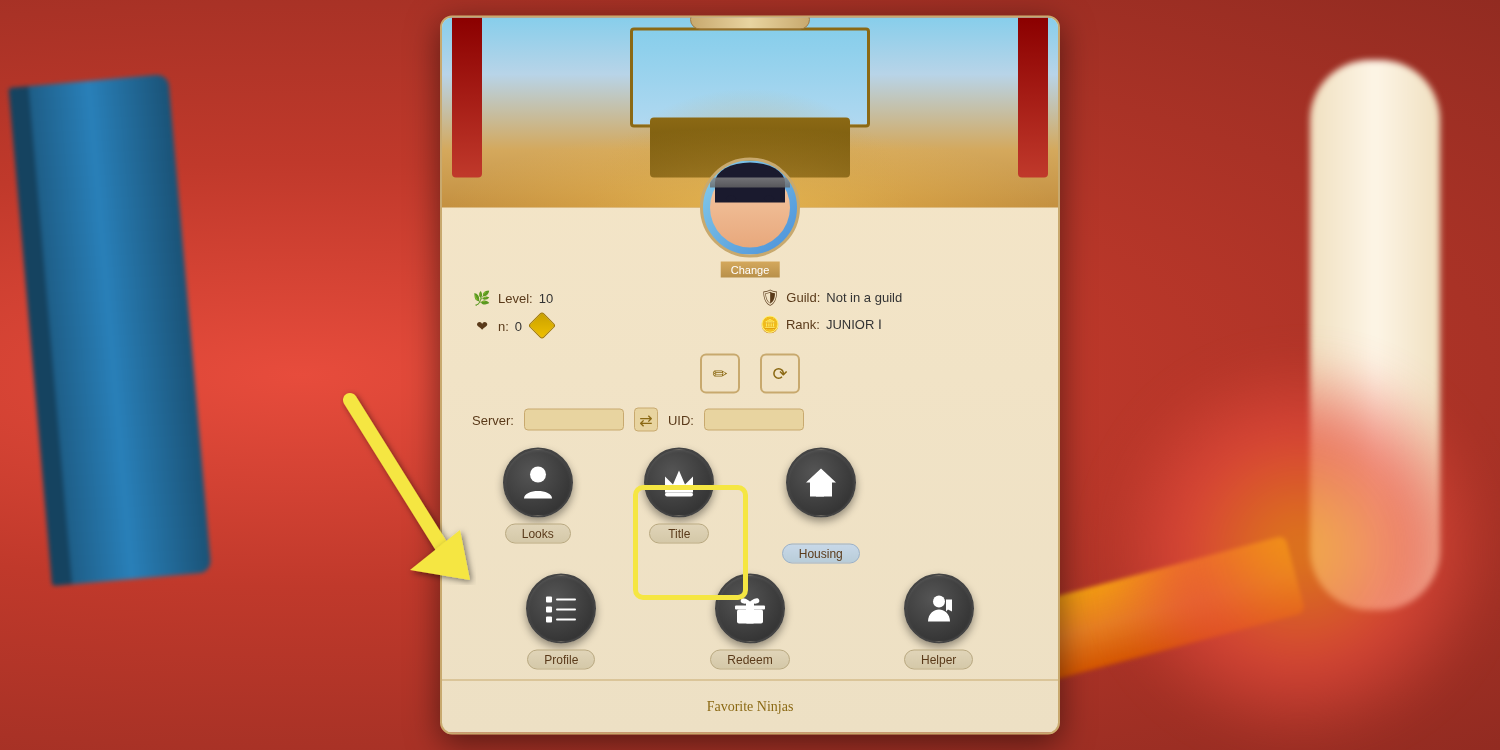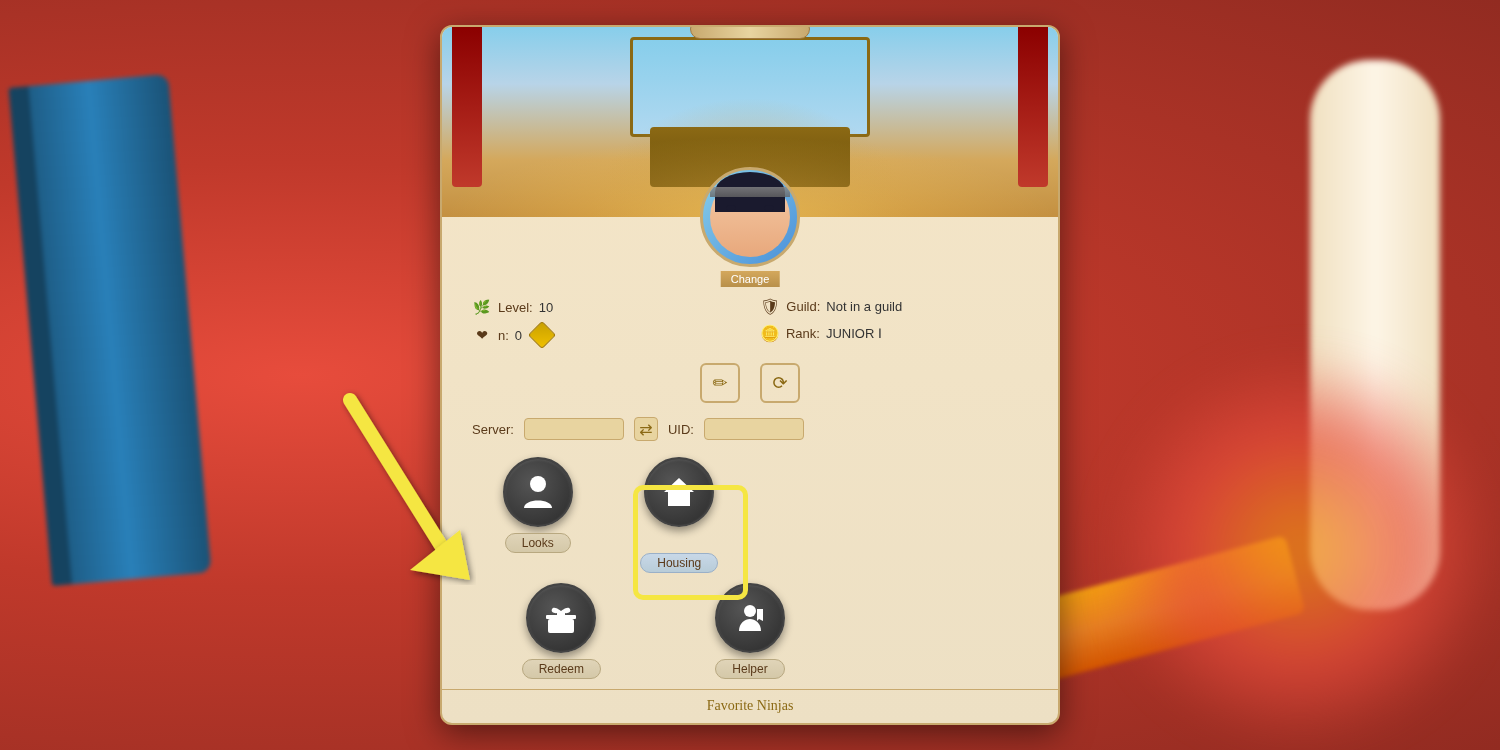--- a/index.html
+++ b/index.html
@@ -382,21 +382,21 @@
       display: grid;
       grid-template-columns: repeat(3, 1fr);
       gap: 10px;
       padding: 0 30px 10px 30px;
       justify-items: center;
     }
 
     
     .favorite-section {
       text-align: center;
-      padding: 8px;
+      padding: 18px;
       font-size: 14px;
       color: #8B6914;
       border-top: 1px solid #c8a96e;
       font-family: 'Times New Roman', serif;
     }
 
     
     .yellow-arrow {
       position: absolute;
       top: 380px;
@@ -504,35 +504,57 @@
     <div class="menu-item">
       <div class="menu-icon-circle">
         <svg width="32" height="36" viewBox="0 0 32 36" fill="white">
           <circle cx="16" cy="10" r="8"></circle>
           <path d="M2 34 C2 24 30 24 30 34"></path>
         </svg>
       </div>
       <div class="menu-label-pill">Looks</div>
     </div>
 
+    <div class="menu-item">
+      <div class="menu-icon-circle">
+        <svg width="36" height="32" viewBox="0 0 36 32" fill="white">
+          <path d="M4 26 L4 10 L12 18 L18 4 L24 18 L32 10 L32 26 Z"></path>
+          <rect x="4" y="26" width="28" height="4" rx="2"></rect>
+        </svg>
+      </div>
+      <div class="menu-label-pill">Title</div>
+    </div>
 
     <div class="menu-item">
       <div class="menu-icon-circle">
         <svg width="34" height="32" viewBox="0 0 34 32" fill="white">
           <path d="M17 2 L2 16 L6 16 L6 30 L28 30 L28 16 L32 16 Z"></path>
           <rect x="12" y="20" width="8" height="10"></rect>
         </svg>
       </div>
       <div class="menu-label-pill highlighted">Housing</div>
     </div>
 
   </div>
 
   <div class="menu-grid-2">
 
+    <div class="menu-item">
+      <div class="menu-icon-circle">
+        <svg width="34" height="32" viewBox="0 0 34 32" fill="white">
+          <rect x="2" y="4" width="6" height="6" rx="1"></rect>
+          <rect x="12" y="6" width="20" height="2" rx="1"></rect>
+          <rect x="2" y="14" width="6" height="6" rx="1"></rect>
+          <rect x="12" y="16" width="20" height="2" rx="1"></rect>
+          <rect x="2" y="24" width="6" height="6" rx="1"></rect>
+          <rect x="12" y="26" width="20" height="2" rx="1"></rect>
+        </svg>
+      </div>
+      <div class="menu-label-pill">Profile</div>
+    </div>
 
     <div class="menu-item" style="position:relative;">
       <div class="menu-icon-circle">
         <svg width="34" height="34" viewBox="0 0 34 34" fill="white">
           <rect x="2" y="14" width="30" height="4" rx="1"></rect>
           <rect x="4" y="18" width="26" height="14" rx="2"></rect>
           <rect x="13" y="10" width="8" height="22" rx="1"></rect>
           <path d="M17 10 C17 10 10 4 8 8 C6 12 13 14 17 10 Z"></path>
           <path d="M17 10 C17 10 24 4 26 8 C28 12 21 14 17 10 Z"></path>
         </svg>

